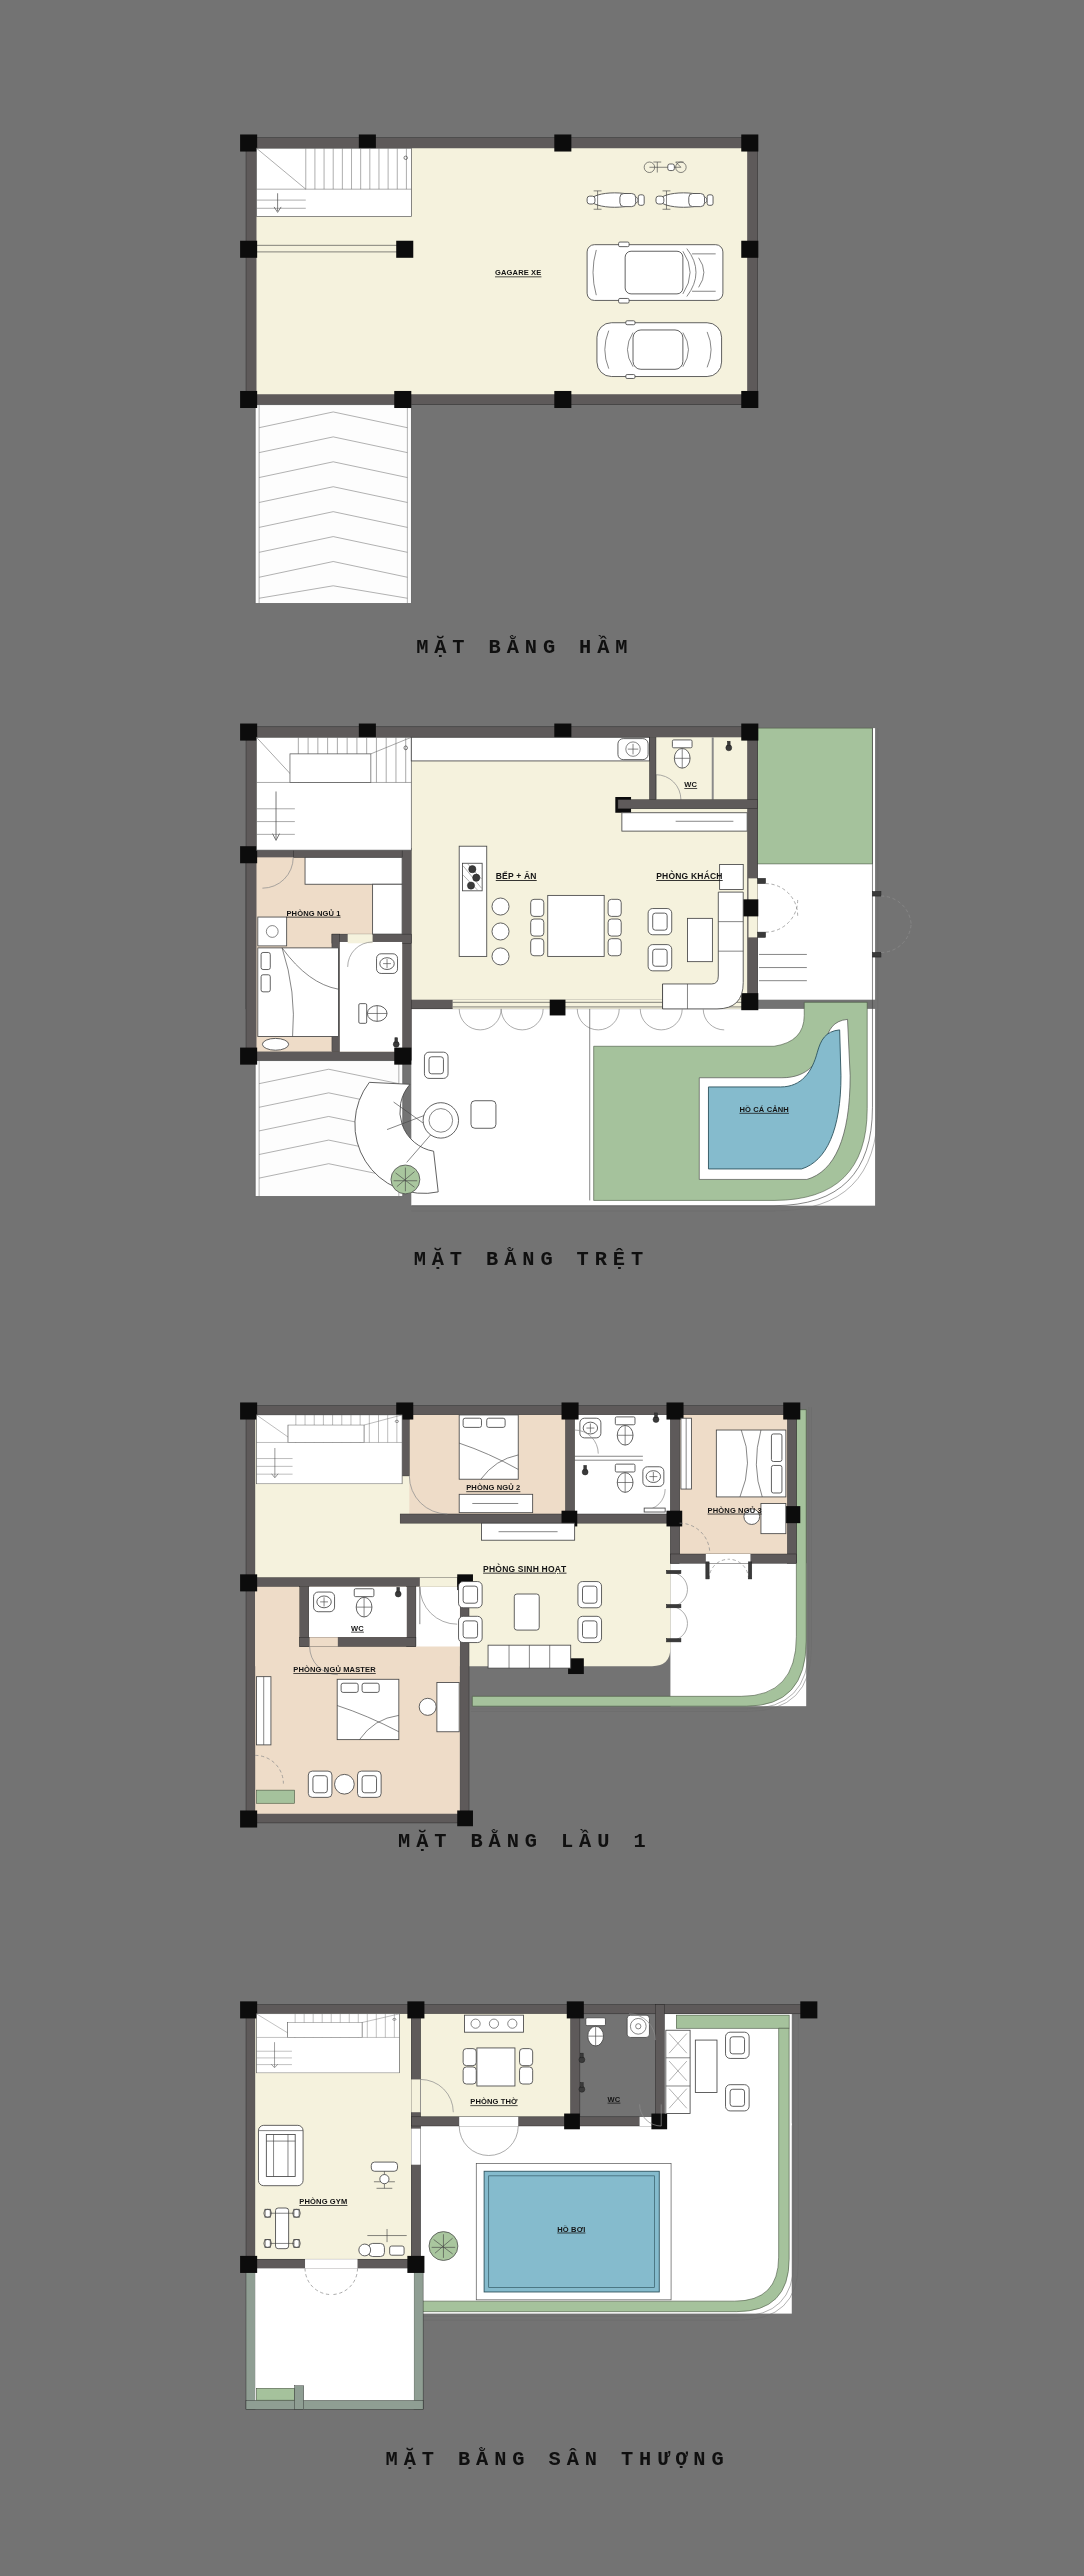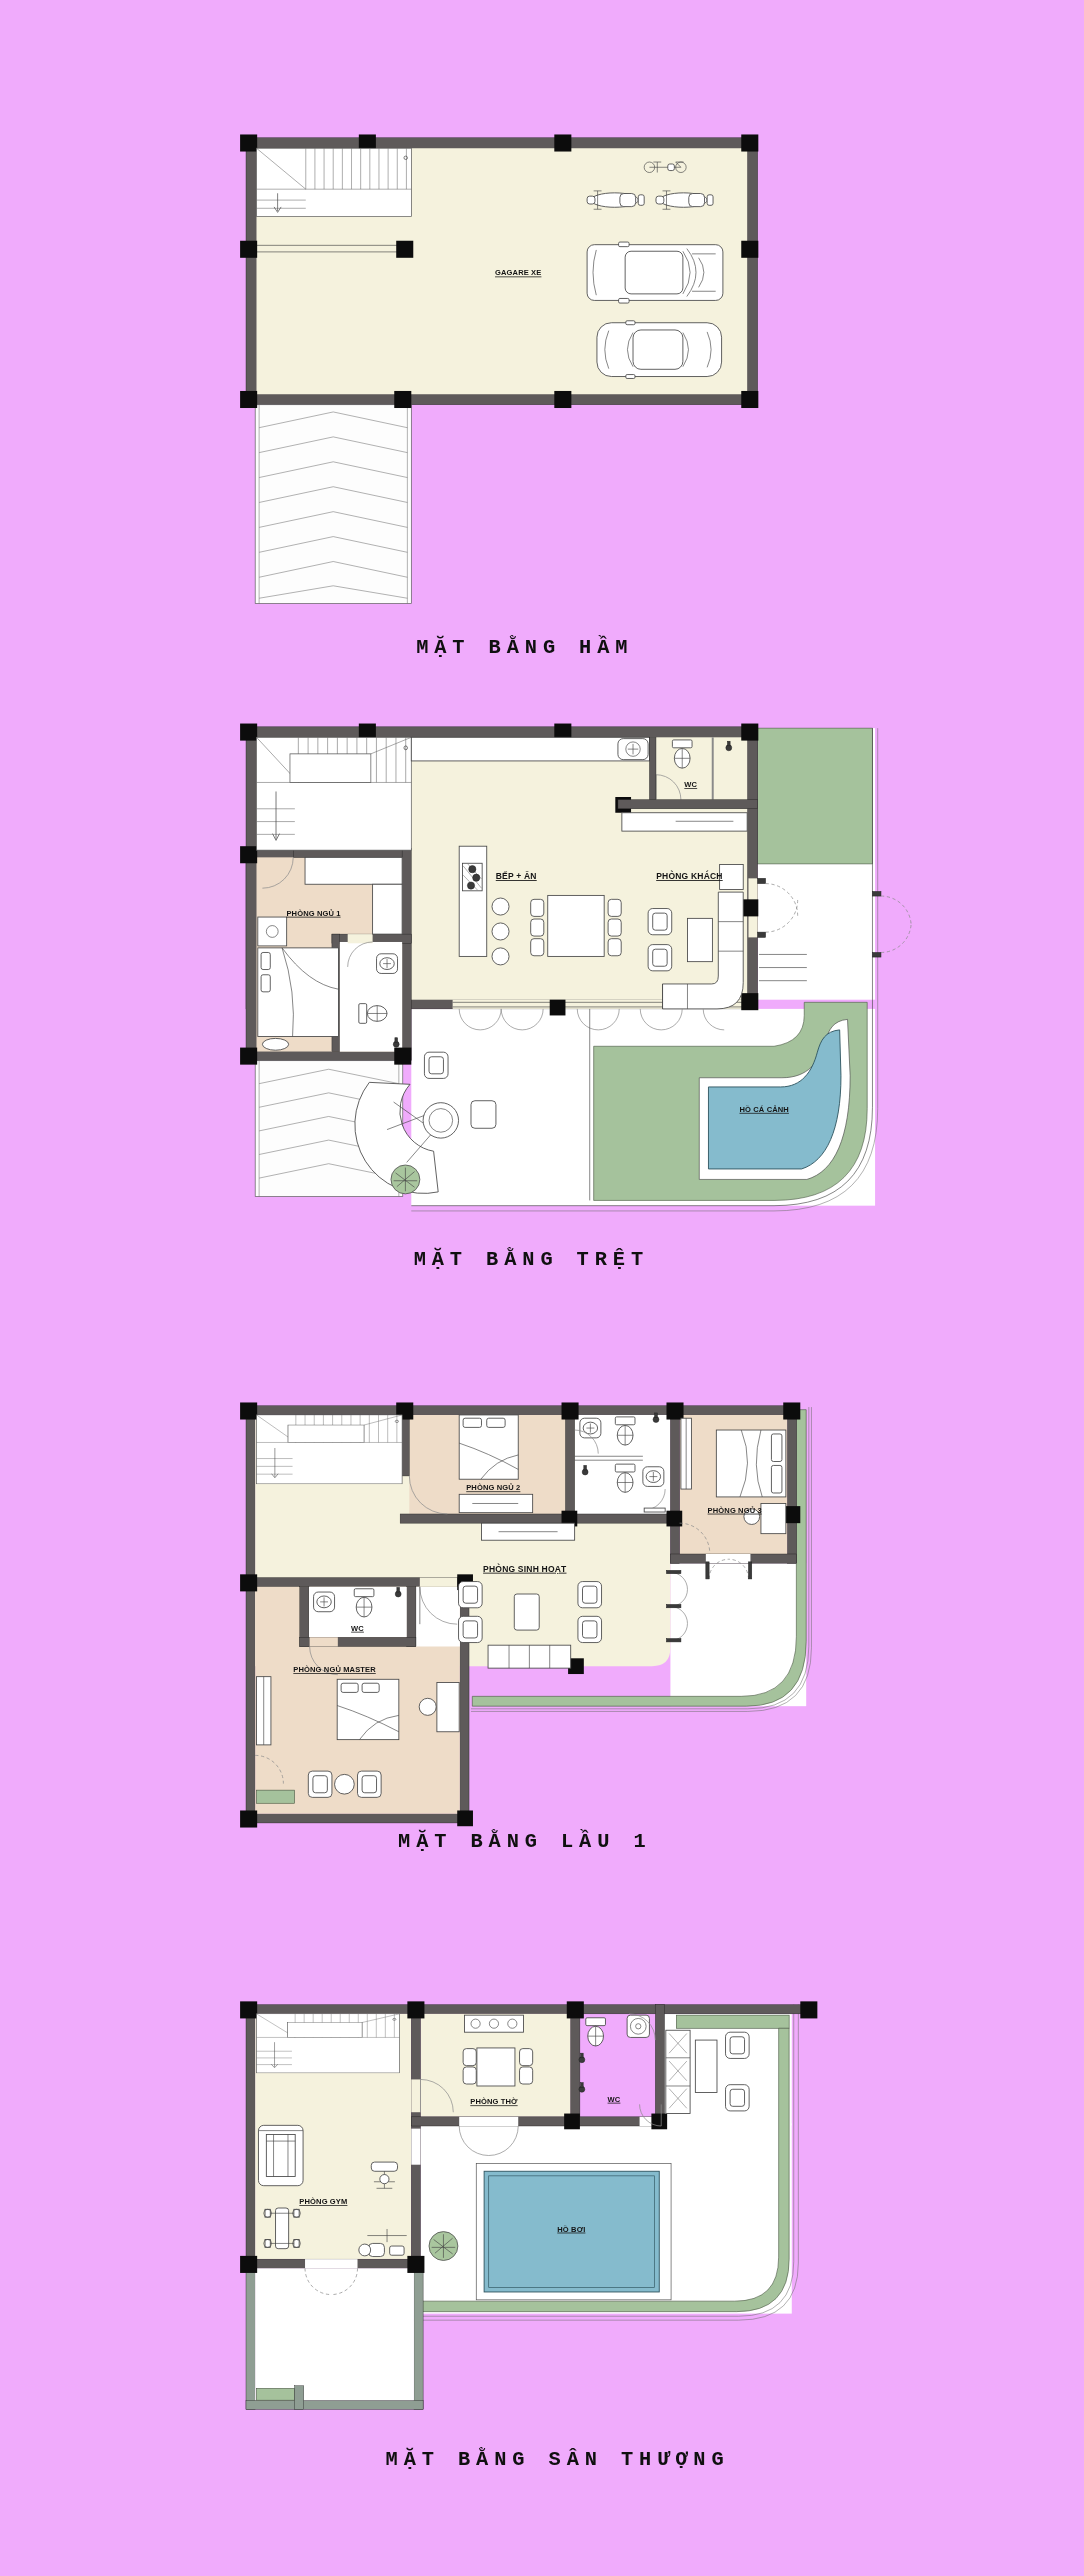--- a/index.html
+++ b/index.html
@@ -1,16 +1,16 @@
 <!DOCTYPE html>
 <html style="font-size:10.5px"><head>
 <meta charset="utf-8">
 <style>
   html,body{margin:0;padding:0;background:#f4f5f7;}
-  .canvas{position:relative;width:1085px;height:2576px;background:#f0abfc;overflow:hidden;
+  .canvas{position:relative;width:1085px;height:2576px;background:#737373;overflow:hidden;
           font-family:"Liberation Sans",sans-serif;}
   svg{position:absolute;left:0;top:0;}
   .wall{fill:#5e5a5a;stroke:#1f1f1f;stroke-width:.6;}
   .wallL{fill:#8f9e93;stroke:#1f1f1f;stroke-width:.6;}
   .col{fill:#0c0c0c;}
   .floor{fill:#f5f2dd;}
   .tan{fill:#eedcc8;}
   .green{fill:#a5c29c;stroke:#46543f;stroke-width:.9;}
   .water{fill:#85bbcd;stroke:#2f5560;stroke-width:1.4;}
   .white{fill:#ffffff;}

